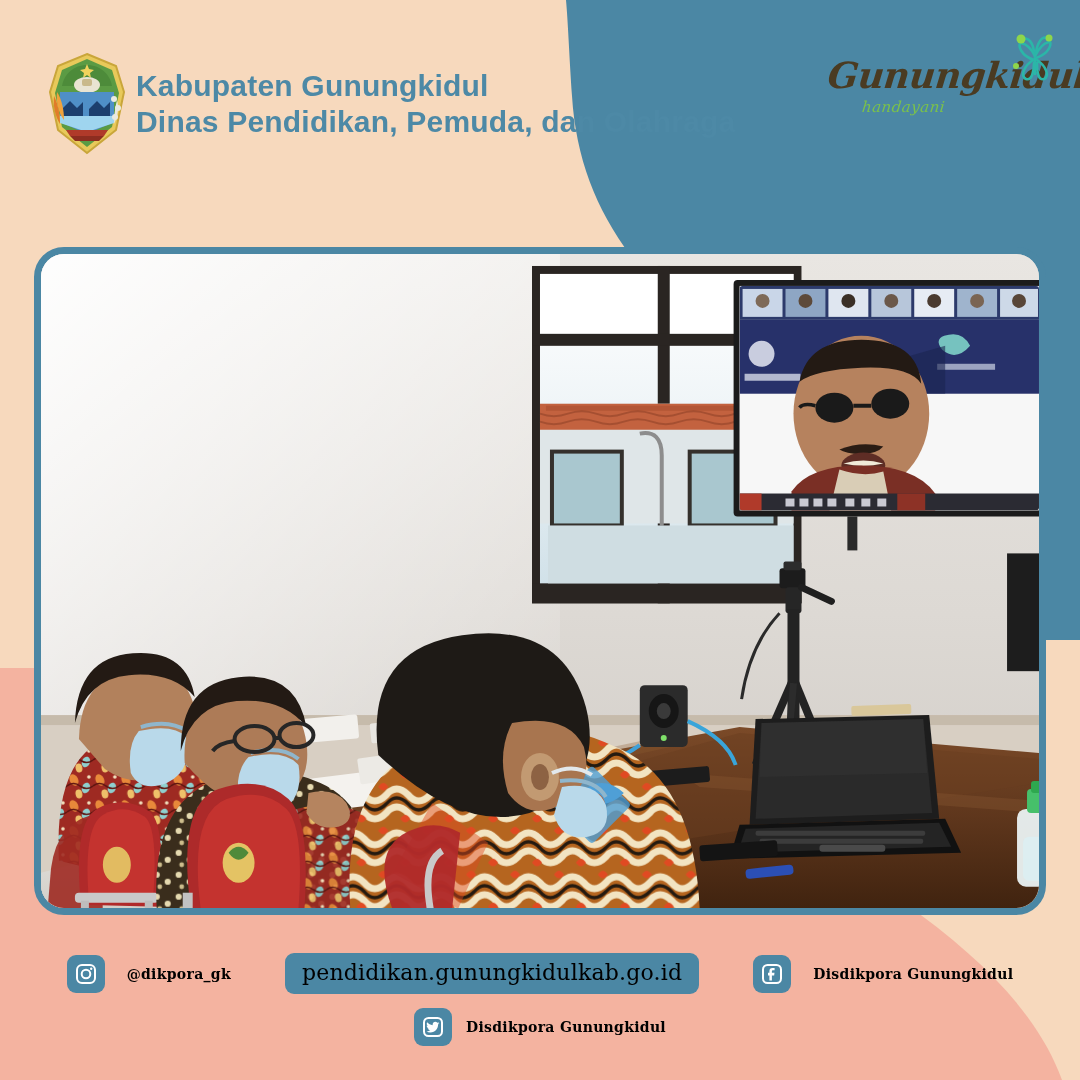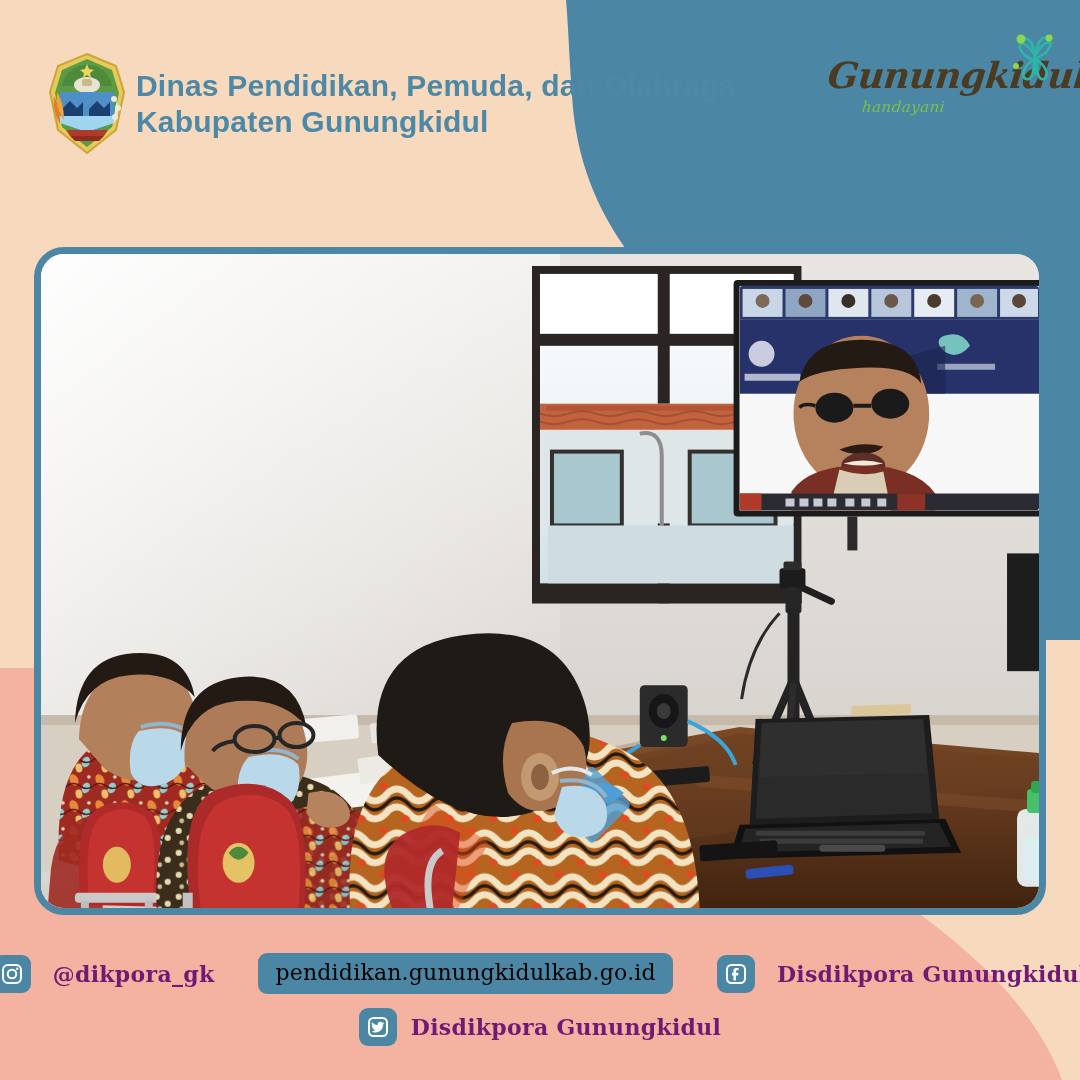--- a/index.html
+++ b/index.html
@@ -50,22 +50,22 @@
   
   .footer{position:absolute;left:0;top:935px;width:1080px;height:145px;}
   .frow{position:absolute;display:flex;align-items:center;}
   .frow1{left:0;top:18px;width:1080px;justify-content:center;gap:22px;}
   .frow2{left:0;top:73px;width:1080px;justify-content:center;gap:14px;}
   .sicon{
     width:38px;height:38px;border-radius:9px;background:#4b87a4;
     display:flex;align-items:center;justify-content:center;flex:none;
   }
   .shandle{
-    color:#701a75;font-family:"DejaVu Serif", serif;font-weight:bold;
-    font-size:22px;letter-spacing:.3px;white-space:nowrap;
+    color:#000000;font-family:"DejaVu Serif", serif;font-weight:bold;
+    font-size:14px;letter-spacing:.3px;white-space:nowrap;
   }
   .site-pill{
     background:#4b87a4;color:#000000;border-radius:9px;
     padding:7px 17px 9px;font-family:"DejaVu Serif", serif;
     font-size:22px;letter-spacing:.2px;white-space:nowrap;
   }
   .ig-gap{width:10px;}
 </style>
 </head>
 <body>
@@ -107,22 +107,22 @@
       <path d="M13,40 C18,48 20,58 20,68 C14,60 12,50 13,40 Z" fill="#f0a23c"></path>
       <path d="M73,48 C71,56 70,64 70,72 C74,64 75,56 73,48 Z" fill="#eaeae0"></path>
       <circle cx="70" cy="47" r="3" fill="#eaeae0"></circle>
       <circle cx="74" cy="56" r="3" fill="#eaeae0"></circle>
       <circle cx="71" cy="65" r="3" fill="#eaeae0"></circle>
       <path d="M22,78 h42 l-4,6 h-34 Z" fill="#b03a2a"></path>
       <path d="M26,84 h34 l-5,5 h-24 Z" fill="#8d2d20"></path>
     </svg>
 
     <div class="title-block">
+      <div class="title-line">Kabupaten Gunungkidul</div>
       <div class="title-line">Dinas Pendidikan, Pemuda, dan Olahraga</div>
-      <div class="title-line">Kabupaten Gunungkidul</div>
     </div>
 
     <div class="gk-logo">
       <div class="gk-word">Gunungkidul</div>
       <div class="gk-tag">handayani</div>
       <svg class="gk-orn" viewBox="0 0 60 60">
         <g fill="none" stroke="#2bb6a8" stroke-width="2.6" stroke-linecap="round">
           <path d="M30,34 C18,30 12,20 18,14 C24,9 30,18 30,28"></path>
           <path d="M32,32 C44,28 50,18 44,13 C38,8 33,18 32,27"></path>
           <path d="M29,34 C20,40 16,50 22,53 C28,55 30,45 30,37"></path>

